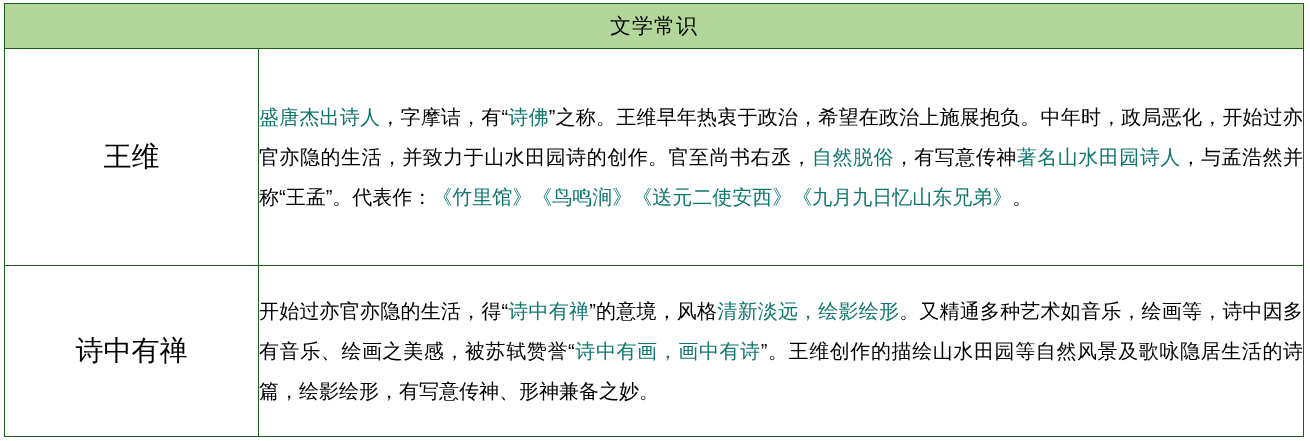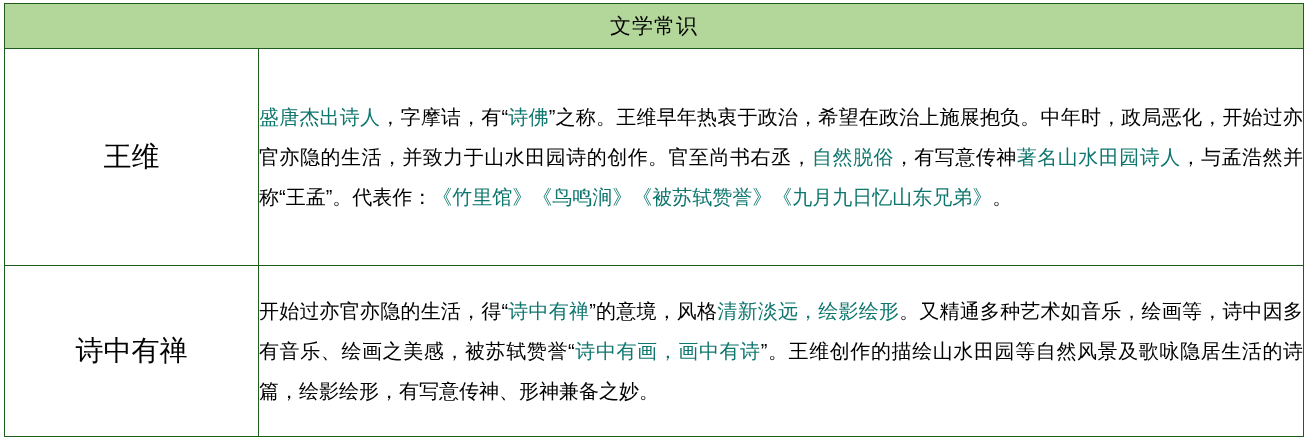--- a/index.html
+++ b/index.html
@@ -68,21 +68,21 @@
       <col style="width:254px">
       <col>
     </colgroup>
     <tbody>
       <tr>
         <td class="header-cell" colspan="2">文学常识</td>
       </tr>
       <tr class="row-wang">
         <td class="label-cell">王维</td>
         <td class="body-cell">
-          <p class="para"><span class="red">盛唐杰出诗人</span><span>，字摩诘，有“</span><span class="red">诗佛</span><span>”之称。王维早年热衷于政治，希望在政治上施展抱负。中年时，政局恶化，开始过亦官亦隐的生活，并致力于山水田园诗的创作。官至尚书右丞，</span><span class="red">自然脱俗</span><span>，有写意传神</span><span class="red">著名山水田园诗人</span><span>，与孟浩然并称“王孟”。代表作：</span><span class="red">《竹里馆》《鸟鸣涧》《被苏轼赞誉》《九月九日忆山东兄弟》</span><span>。</span></p>
+          <p class="para"><span class="red">盛唐杰出诗人</span><span>，字摩诘，有“</span><span class="red">诗佛</span><span>”之称。王维早年热衷于政治，希望在政治上施展抱负。中年时，政局恶化，开始过亦官亦隐的生活，并致力于山水田园诗的创作。官至尚书右丞，</span><span class="red">自然脱俗</span><span>，有写意传神</span><span class="red">著名山水田园诗人</span><span>，与孟浩然并称“王孟”。代表作：</span><span class="red">《竹里馆》《鸟鸣涧》《送元二使安西》《九月九日忆山东兄弟》</span><span>。</span></p>
         </td>
       </tr>
       <tr class="row-feature">
         <td class="label-cell">诗中有禅</td>
         <td class="body-cell">
           <p class="para"><span>开始过亦官亦隐的生活，得“</span><span class="red">诗中有禅</span><span>”的意境，风格</span><span class="red">清新淡远，绘影绘形</span><span>。又精通多种艺术如音乐，绘画等，诗中因多有音乐、绘画之美感，被苏轼赞誉“</span><span class="red">诗中有画，画中有诗</span><span>”。王维创作的描绘山水田园等自然风景及歌咏隐居生活的诗篇，绘影绘形，有写意传神、形神兼备之妙。</span></p>
         </td>
       </tr>
     </tbody>
   </table>

